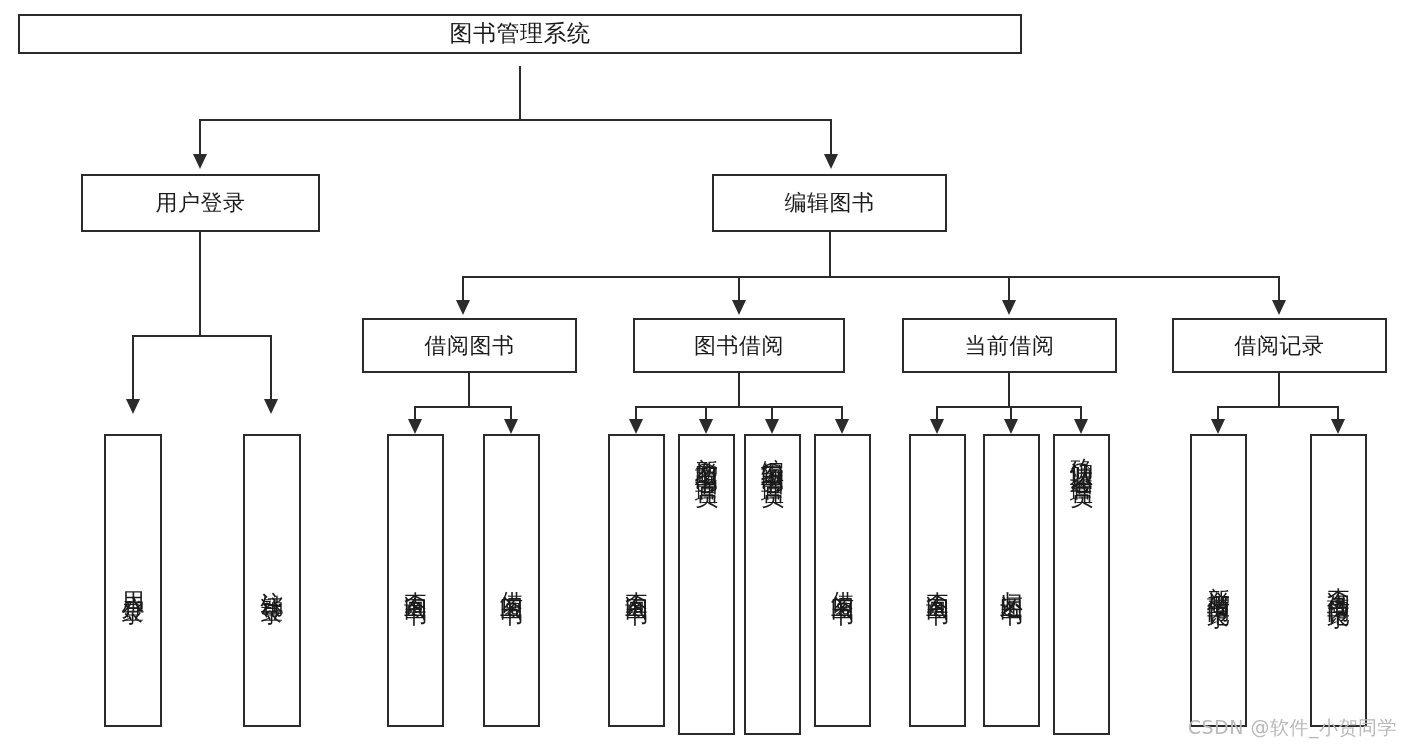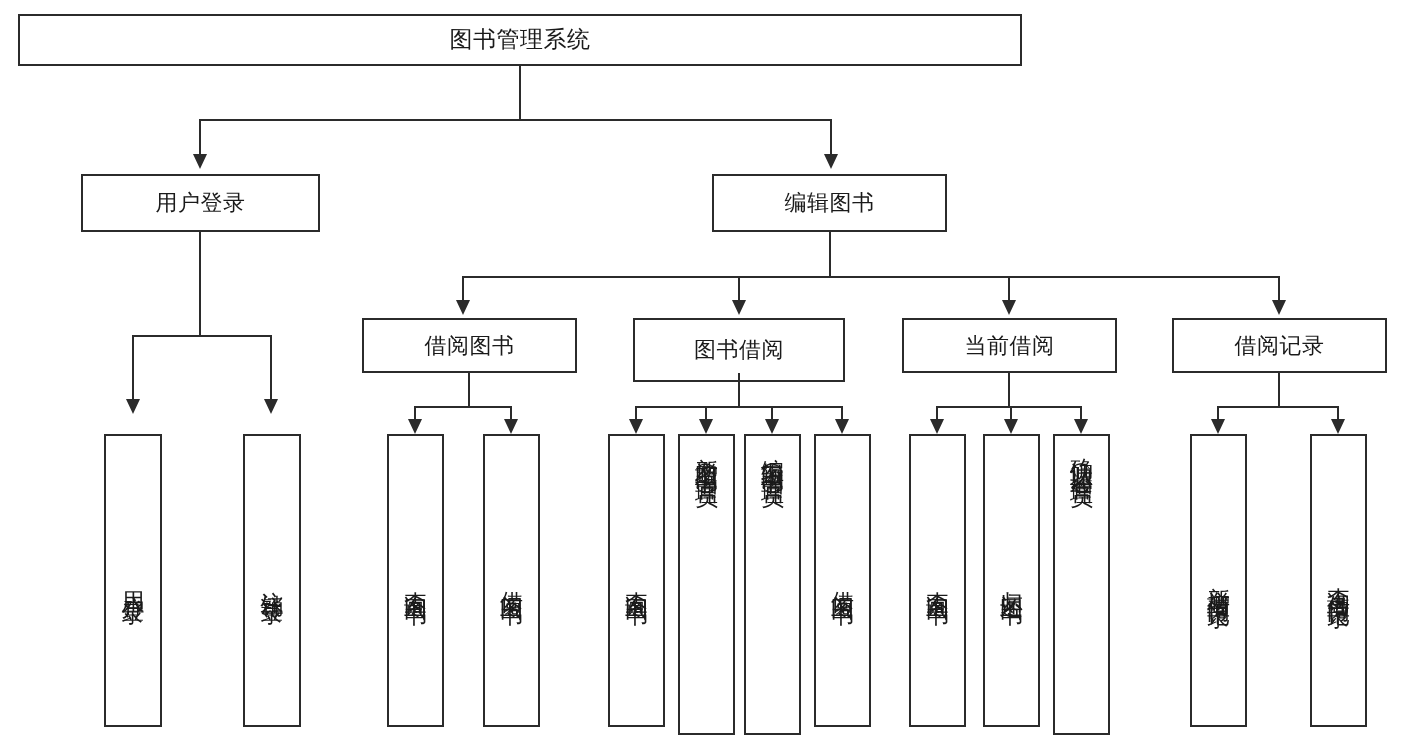--- a/index.html
+++ b/index.html
@@ -72,21 +72,21 @@
     color:#b9b9b9;
     white-space:nowrap;
     letter-spacing:0.5px;
   }
 </style>
 </head>
 <body>
 
 <div id="canvas">
 
-  <div class="node root horiz" style="left:18px;top:14px;width:1004px;height:52px;">
+  <div class="node root horiz" style="left:18px;top:14px;width:1004px;height:40px;">
     <span class="label">图书管理系统</span>
   </div>
 
   <div class="ln vln" style="left:519px;top:66px;height:54px;"></div>
   <div class="ln hln" style="left:199px;top:119px;width:632px;"></div>
   <div class="ln vln" style="left:199px;top:119px;height:36px;"></div>
   <div class="arrow" style="left:193px;top:154px;"></div>
   <div class="ln vln" style="left:830px;top:119px;height:36px;"></div>
   <div class="arrow" style="left:824px;top:154px;"></div>
 
@@ -112,21 +112,21 @@
   <div class="ln vln" style="left:738px;top:276px;height:25px;"></div>
   <div class="arrow" style="left:732px;top:300px;"></div>
   <div class="ln vln" style="left:1008px;top:276px;height:25px;"></div>
   <div class="arrow" style="left:1002px;top:300px;"></div>
   <div class="ln vln" style="left:1278px;top:276px;height:25px;"></div>
   <div class="arrow" style="left:1272px;top:300px;"></div>
 
   <div class="node horiz" style="left:362px;top:318px;width:215px;height:55px;">
     <span class="label">借阅图书</span>
   </div>
-  <div class="node horiz" style="left:633px;top:318px;width:212px;height:64px;">
+  <div class="node horiz" style="left:633px;top:318px;width:212px;height:55px;">
     <span class="label">图书借阅</span>
   </div>
   <div class="node horiz" style="left:902px;top:318px;width:215px;height:55px;">
     <span class="label">当前借阅</span>
   </div>
   <div class="node horiz" style="left:1172px;top:318px;width:215px;height:55px;">
     <span class="label">借阅记录</span>
   </div>
 
   <div class="ln vln" style="left:468px;top:373px;height:34px;"></div>
@@ -200,14 +200,15 @@
     <span class="label">确认归还（管理员）</span>
   </div>
 
   <div class="node vert mid" style="left:1190px;top:434px;width:57px;height:293px;">
     <span class="label">新增借阅记录</span>
   </div>
   <div class="node vert mid" style="left:1310px;top:434px;width:57px;height:293px;">
     <span class="label">查询借阅记录</span>
   </div>
 
+  <div id="watermark">CSDN @软件_小贺同学</div>
 
 </div>
 
 </body></html>

